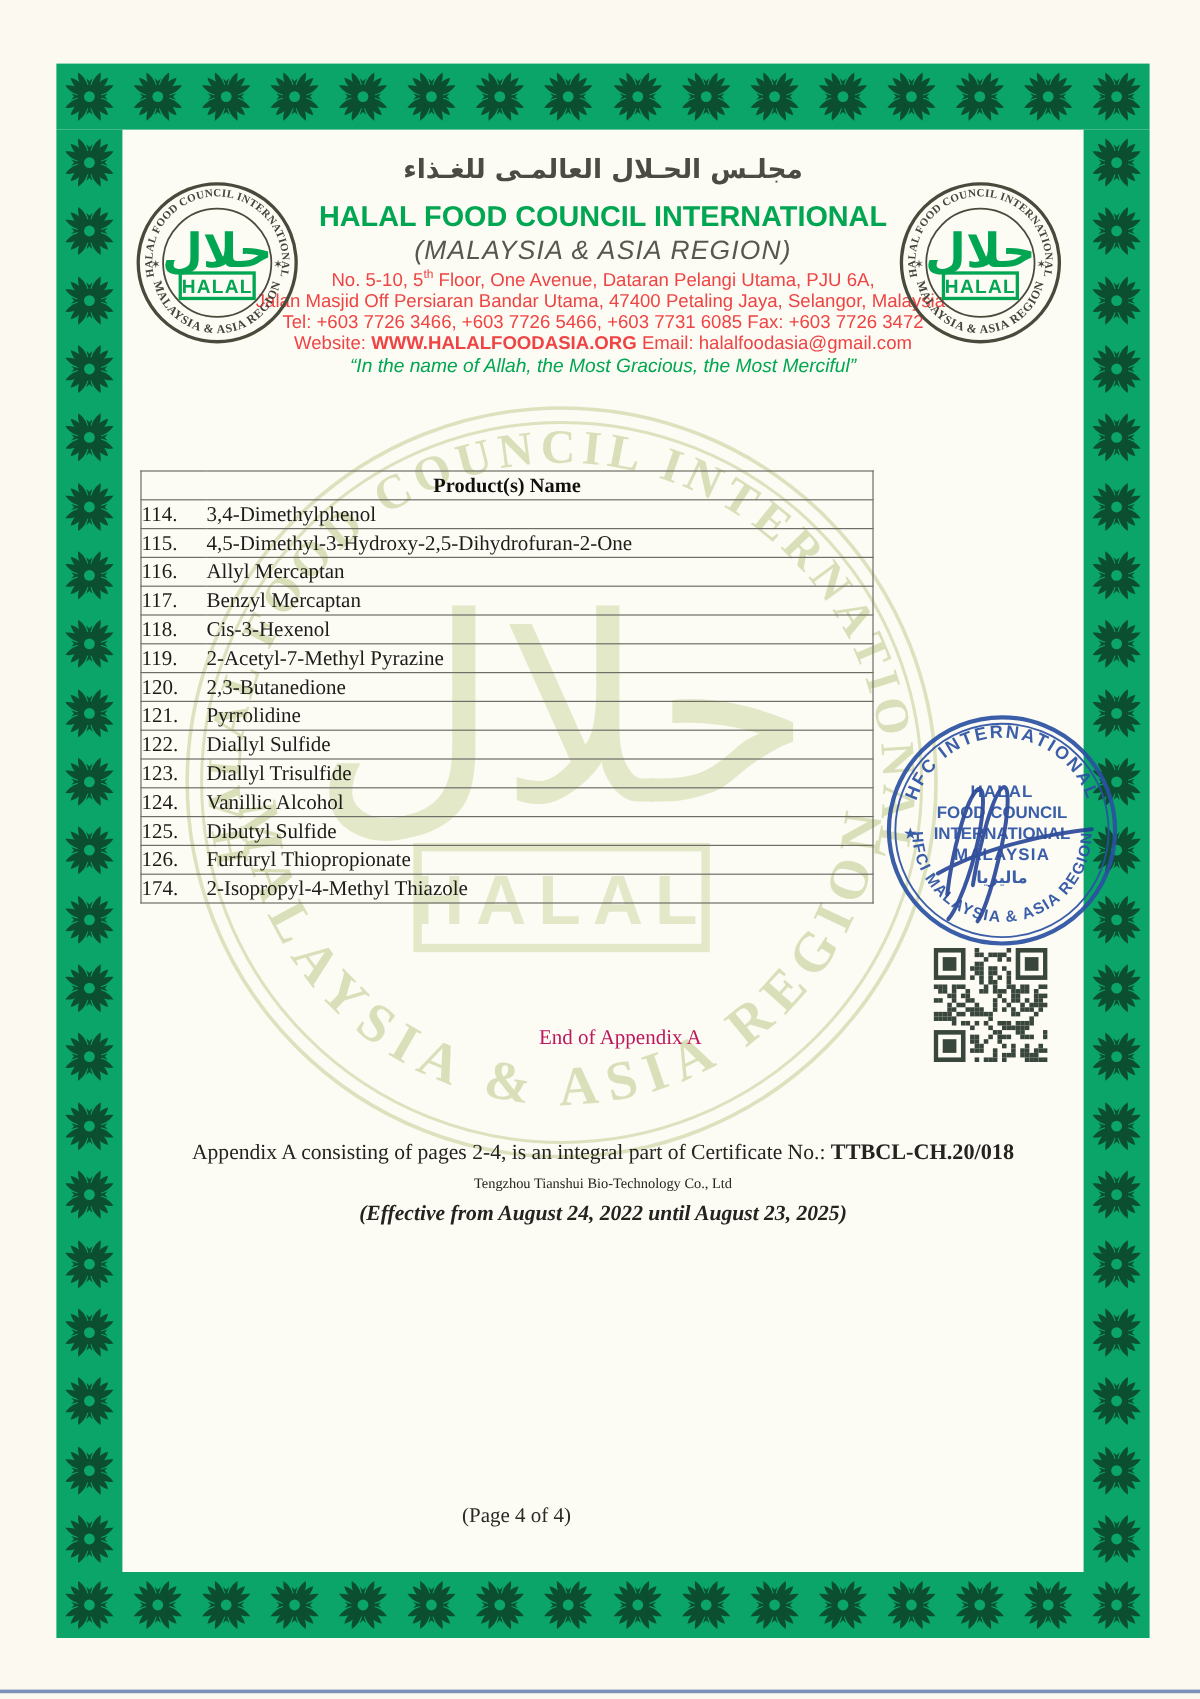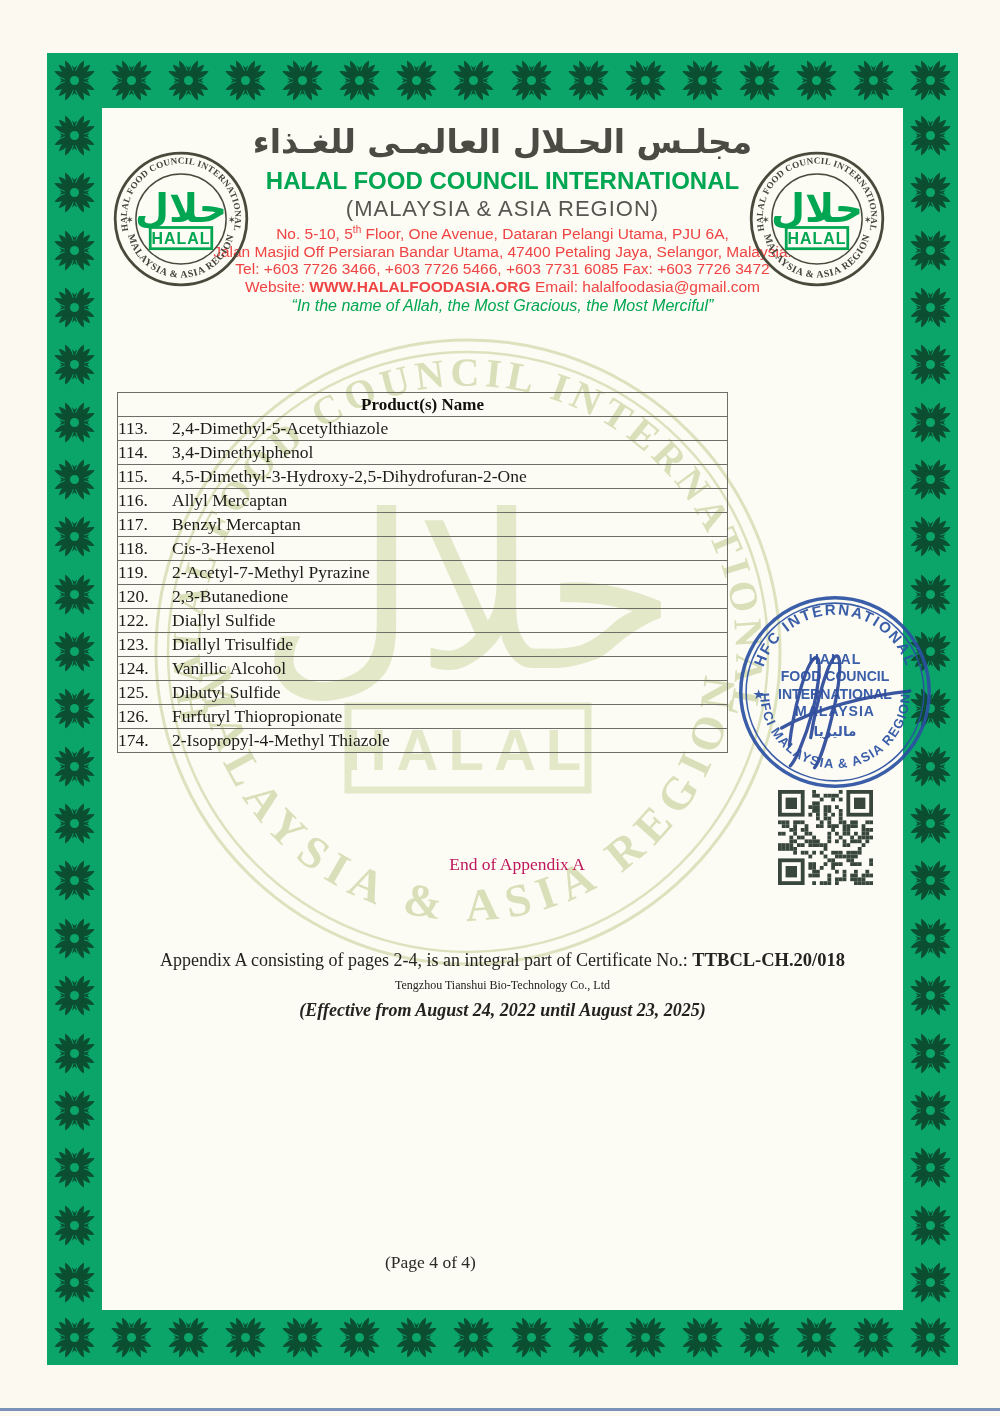--- a/index.html
+++ b/index.html
@@ -12,23 +12,23 @@
   
   .inner-bg{position:absolute;left:102px;top:108px;width:801px;height:1202px;background:#fcfbf4;}
   .border-strip{position:absolute;background:#0ba469;display:flex;justify-content:space-between;overflow:hidden;}
   .strip-top   {left:47px;top:53px;width:911px;height:55px;}
   .strip-bottom{left:47px;top:1310px;width:911px;height:55px;}
   .strip-left  {left:47px;top:108px;width:55px;height:1202px;flex-direction:column;}
   .strip-right {left:903px;top:108px;width:55px;height:1202px;flex-direction:column;}
   .tile{width:55px;height:55px;flex:0 0 auto;}
   
   .header-block{position:absolute;left:102px;top:120px;width:801px;text-align:center;z-index:6;}
-  .arabic-title{font-family:"DejaVu Sans",sans-serif;font-size:33px;font-weight:bold;color:#4b4a43;line-height:44px;}
+  .arabic-title{font-family:"DejaVu Sans",sans-serif;font-size:22px;font-weight:bold;color:#4b4a43;line-height:44px;}
   .org-name{font-family:"Liberation Sans",sans-serif;font-size:24px;font-weight:bold;color:#00a651;line-height:30px;margin-top:2px;}
-  .region-line{font-family:"Liberation Sans",sans-serif;font-size:22px;color:#57564f;line-height:25px;letter-spacing:1px;}
+  .region-line{font-family:"Liberation Sans",sans-serif;font-size:22px;font-style:italic;color:#57564f;line-height:25px;letter-spacing:1px;}
   .addr{font-family:"Liberation Sans",sans-serif;font-size:15.5px;color:#ef4444;line-height:17.5px;}
   .addr sup{font-size:10px;}
   .web-bold{font-weight:bold;}
   .bismillah{font-family:"Liberation Sans",sans-serif;font-size:16px;font-style:italic;font-weight:500;color:#00a651;line-height:20px;margin-top:1px;}
   .corner-logo{position:absolute;width:138px;height:138px;z-index:7;}
   .logo-left{left:112px;top:150px;}
   .logo-right{left:748px;top:150px;}
   
   .watermark{position:absolute;left:0;top:0;z-index:1;pointer-events:none;}
   
@@ -394,24 +394,20 @@
 </svg>
 
 <table class="products">
   <thead>
     <tr>
       <th class="tbl-header" colspan="2">Product(s) Name</th>
     </tr>
   </thead>
   <tbody>
       <tr>
-        <td class="cell-no">113.</td>
-        <td class="cell-name">2,4-Dimethyl-5-Acetylthiazole</td>
-      </tr>
-      <tr>
         <td class="cell-no">114.</td>
         <td class="cell-name">3,4-Dimethylphenol</td>
       </tr>
       <tr>
         <td class="cell-no">115.</td>
         <td class="cell-name">4,5-Dimethyl-3-Hydroxy-2,5-Dihydrofuran-2-One</td>
       </tr>
       <tr>
         <td class="cell-no">116.</td>
         <td class="cell-name">Allyl Mercaptan</td>
@@ -424,20 +420,24 @@
         <td class="cell-no">118.</td>
         <td class="cell-name">Cis-3-Hexenol</td>
       </tr>
       <tr>
         <td class="cell-no">119.</td>
         <td class="cell-name">2-Acetyl-7-Methyl Pyrazine</td>
       </tr>
       <tr>
         <td class="cell-no">120.</td>
         <td class="cell-name">2,3-Butanedione</td>
+      </tr>
+      <tr>
+        <td class="cell-no">121.</td>
+        <td class="cell-name">Pyrrolidine</td>
       </tr>
       <tr>
         <td class="cell-no">122.</td>
         <td class="cell-name">Diallyl Sulfide</td>
       </tr>
       <tr>
         <td class="cell-no">123.</td>
         <td class="cell-name">Diallyl Trisulfide</td>
       </tr>
       <tr>

